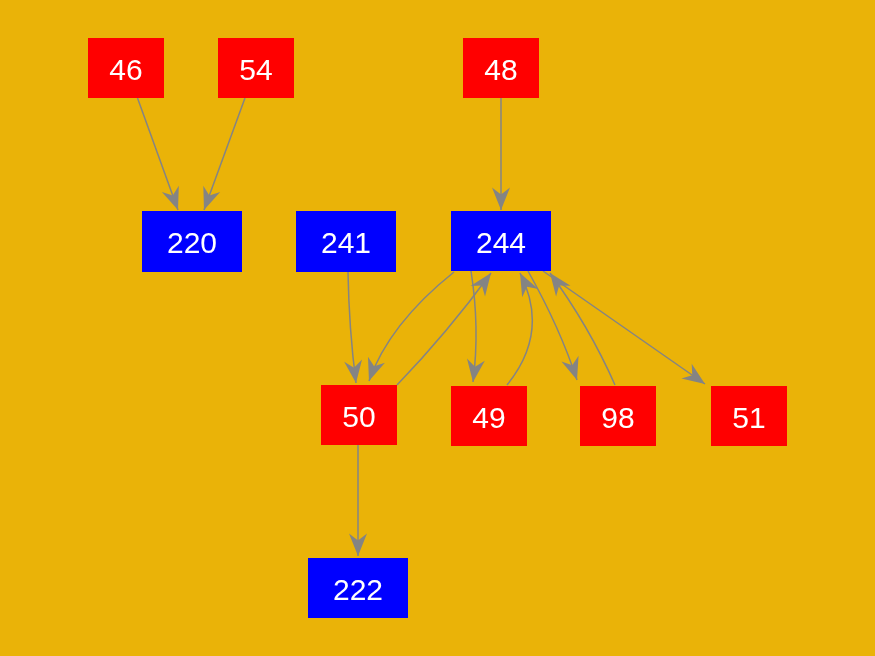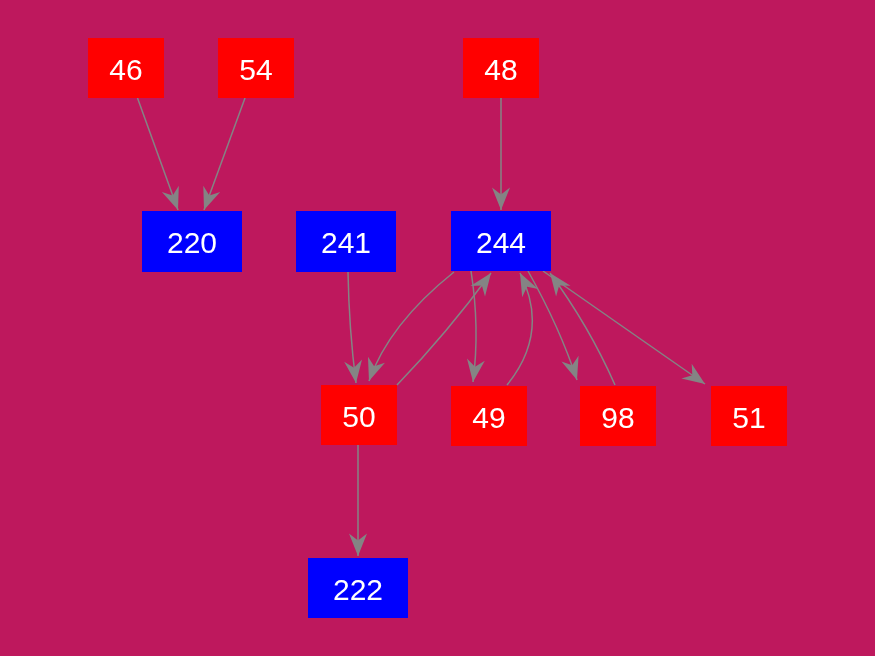--- a/index.html
+++ b/index.html
@@ -5,21 +5,21 @@
   html, body {
     margin: 0;
     padding: 0;
     background: #FFFFFF;
     font-family: "Liberation Sans", sans-serif;
   }
   .stage {
     position: relative;
     width: 875px;
     height: 656px;
-    background: #be185d;
+    background: #eab308;
     overflow: hidden;
   }
   svg { display: block; }
   .edge-path {
     fill: none;
     stroke-width: 1.5px;
   }
   .node-rect {
     stroke: none;
     cursor: pointer;

